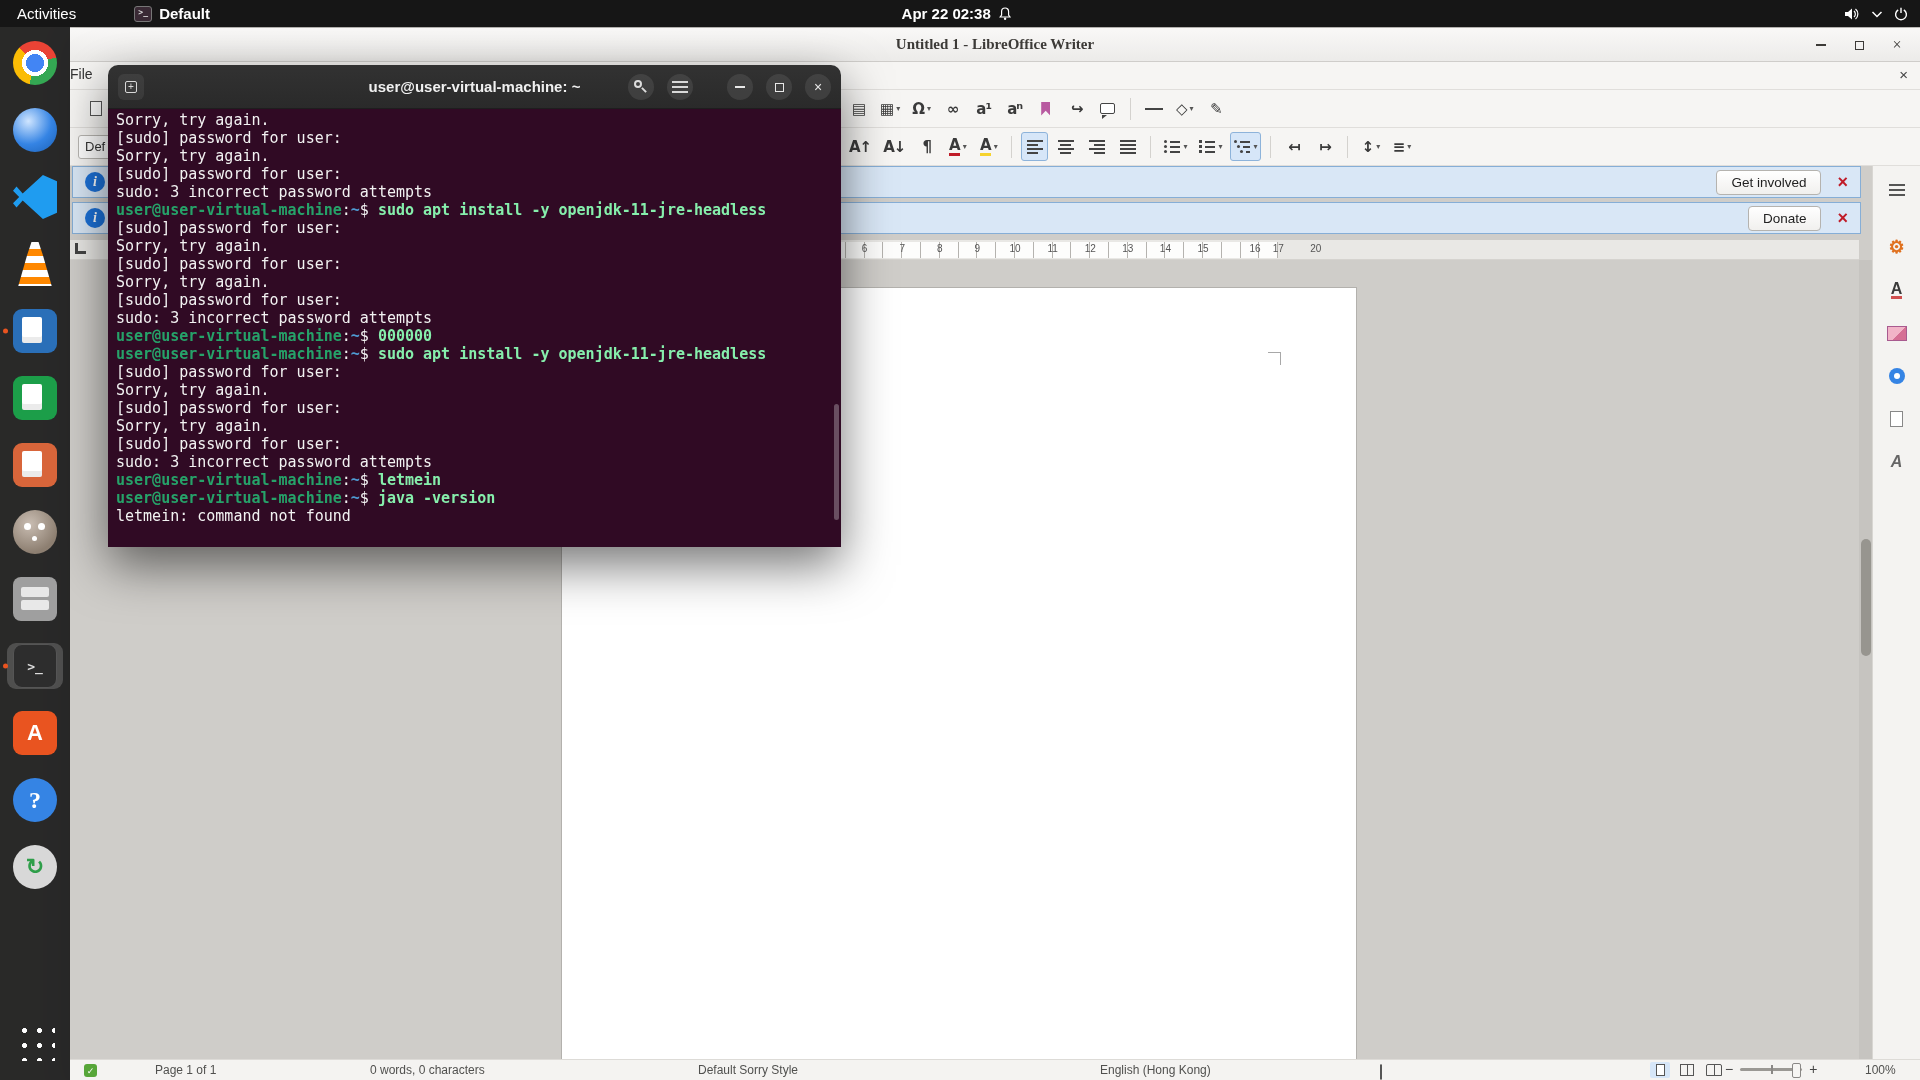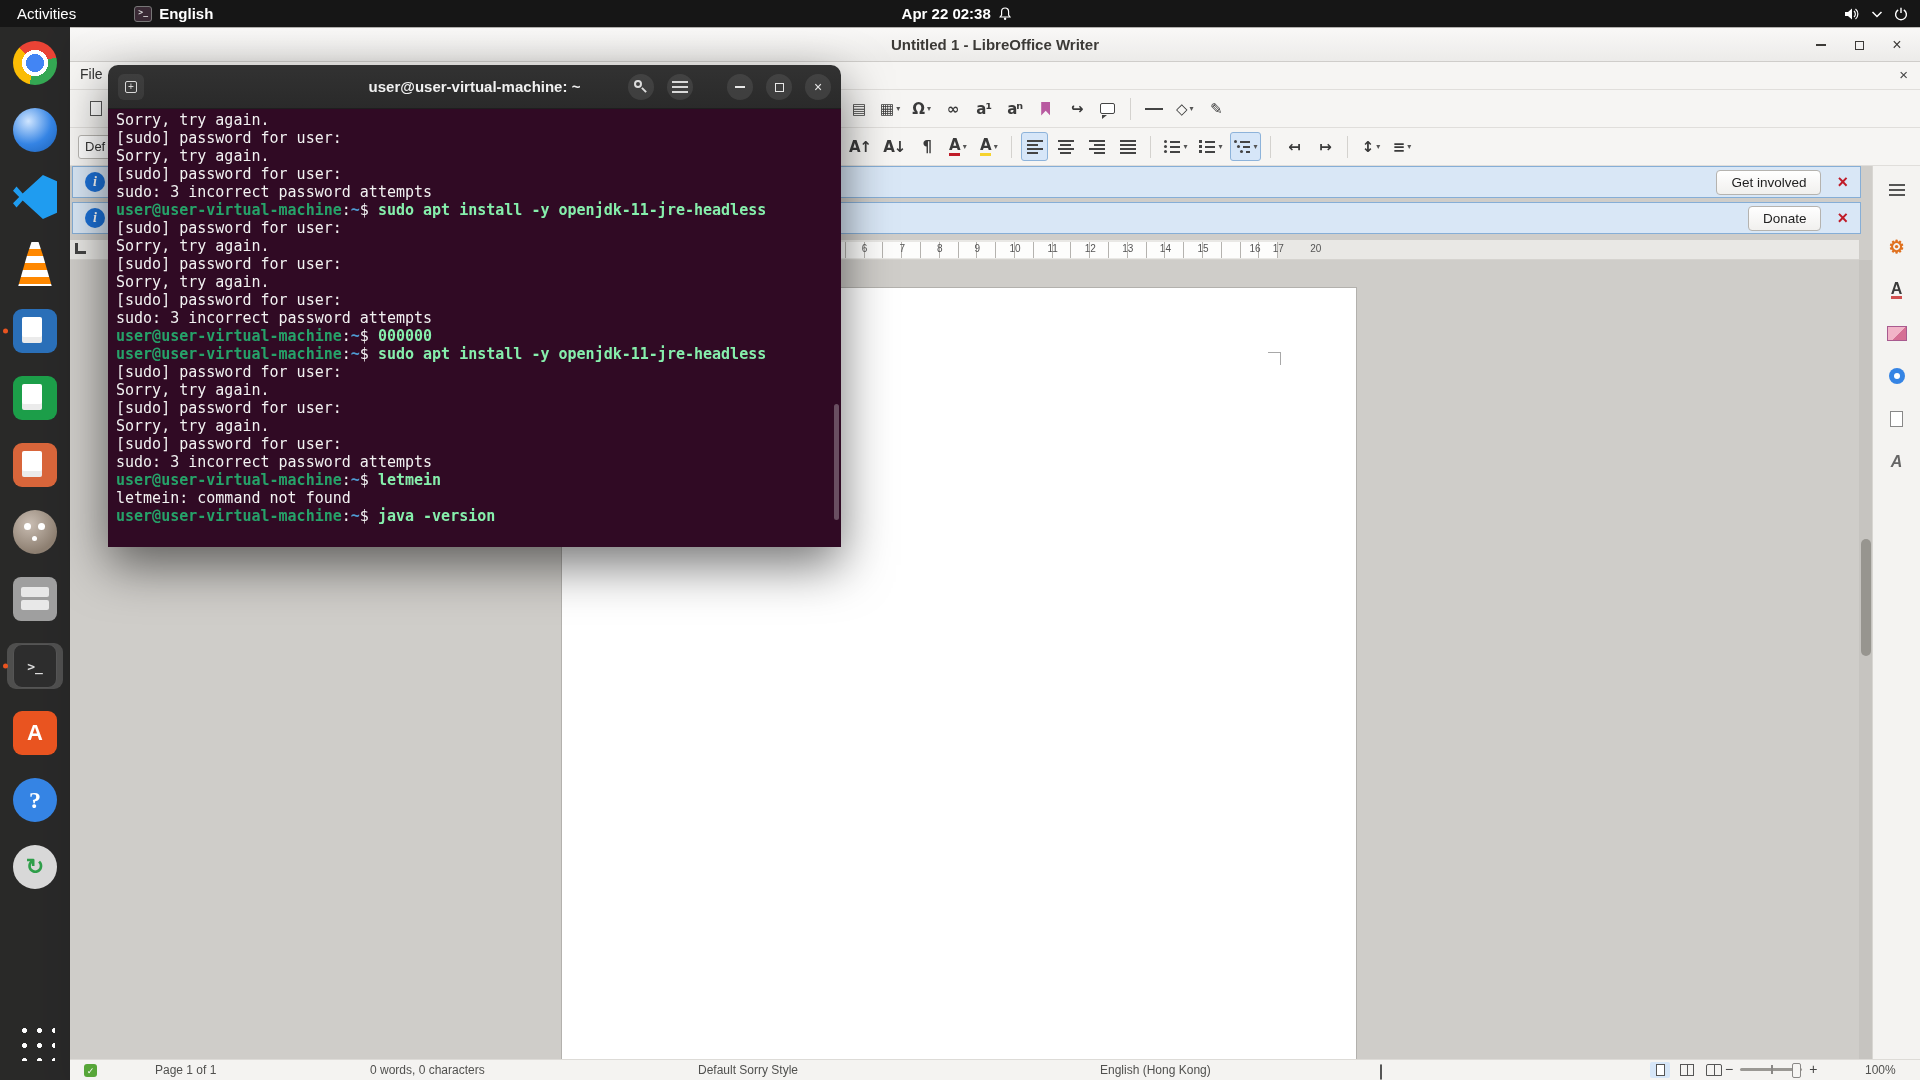--- a/index.html
+++ b/index.html
@@ -50,29 +50,29 @@
   .dk-software{border-radius:9px;background:#e95420;color:#fff;font-size:22px;}
   .dk-help{border-radius:50%;background:#3584e4;color:#fff;font-size:24px;font-family:"Liberation Serif",serif;}
   .dk-updater{border-radius:50%;background:#d8d8d8;color:#2e9e49;font-size:22px;}
   .dk-show-apps{background-image:radial-gradient(circle,#fff 2.2px,rgba(0,0,0,0) 2.8px);
     background-size:15px 15px;background-position:2px 2px;width:40px;height:40px;}
 
   
   .writer{position:absolute;left:70px;top:28px;width:1850px;height:1052px;background:#cfcdc9;
     box-shadow:0 6px 30px rgba(0,0,0,.4);z-index:10;}
   .w-titlebar{position:absolute;left:0;top:0;width:100%;height:34px;
-    background:linear-gradient(#f9f8f7,#ecebe9);border-bottom:1px solid #cfcdca;box-sizing:border-box;}
+    background:linear-gradient(#f9f8f7,#ecebe9);border-bottom:1px solid #cfcdca;box-sizing:border-box;font-family:Liberation Serif, serif;}
   .w-title{display:block;text-align:center;line-height:33px;font-size:15px;font-weight:bold;color:#3c3a37;}
   .w-controls{position:absolute;right:10px;top:4px;display:flex;gap:12px;}
   .w-cbtn{width:26px;height:26px;border-radius:50%;display:flex;align-items:center;justify-content:center;color:#3c3a37;}
   .bar-ic{width:10px;height:2px;background:#3c3a37;}
   .sq-ic{width:9px;height:9px;border:1.5px solid #3c3a37;box-sizing:border-box;}
   .w-menubar{position:absolute;left:0;top:34px;width:100%;height:28px;background:#f6f5f3;
     border-bottom:1px solid #e0dedb;box-sizing:border-box;font-size:14px;color:#333;}
-  .w-menu-item{display:inline-block;padding:4px 10px;text-align:right;}
+  .w-menu-item{display:inline-block;padding:4px 0;text-align:right;}
   .w-docclose{position:absolute;right:12px;top:4px;font-size:15px;color:#444;}
   .w-toolbar{position:absolute;left:0;width:100%;height:38px;background:#f6f5f3;border-bottom:1px solid #e0dedb;box-sizing:border-box;}
   .w-tb1{top:62px;} .w-tb2{top:100px;}
   .tb-group{position:absolute;left:775px;top:4px;display:flex;align-items:center;gap:4px;}
   .tb{height:29px;min-width:27px;padding:0 3px;display:inline-flex;align-items:center;justify-content:center;
     border-radius:3px;border:1px solid rgba(0,0,0,0);color:#3a3a3a;box-sizing:border-box;}
   .tb.active{background:#d6e6f8;border-color:#8db3da;}
   .tb-g{display:inline-flex;align-items:center;justify-content:center;font-size:15px;font-weight:bold;
     font-family:"DejaVu Sans",sans-serif;letter-spacing:-1px;}
   .tb-dd{font-size:8px;margin-left:3px;color:#555;}
@@ -213,21 +213,21 @@
 </style>
 </head>
 <body>
 
 <div class="screen">
 
   <div class="topbar">
     <span class="tb-activities">Activities</span>
     <span class="tb-app">
       <span class="tb-appicon">&gt;_</span>
-      <span>English</span>
+      <span>Default</span>
     </span>
     <span class="tb-clock">
       <span>Apr 22 02:38</span>
       <svg width="13" height="14" viewBox="0 0 13 14">
         <path d="M6.5 1 C4.3 1 3 2.6 3 4.6 L3 8 L1.6 10 L11.4 10 L10 8 L10 4.6 C10 2.6 8.7 1 6.5 1 Z" fill="none" stroke="#fff" stroke-width="1.2"></path>
         <circle cx="6.5" cy="11.8" r="1.2" fill="#fff"></circle>
       </svg>
     </span>
     <span class="tb-right">
       <svg width="16" height="14" viewBox="0 0 16 14">
@@ -562,19 +562,19 @@
         <div class="tline">sudo: 3 incorrect password attempts</div>
         <div class="tline"><span class="t-user">user@user-virtual-machine</span><span class="t-w">:</span><span class="t-path">~</span><span class="t-w">$ </span><span class="t-cmd">000000</span></div>
         <div class="tline"><span class="t-user">user@user-virtual-machine</span><span class="t-w">:</span><span class="t-path">~</span><span class="t-w">$ </span><span class="t-cmd">sudo apt install -y openjdk-11-jre-headless</span></div>
         <div class="tline">[sudo] password for user: </div>
         <div class="tline">Sorry, try again.</div>
         <div class="tline">[sudo] password for user: </div>
         <div class="tline">Sorry, try again.</div>
         <div class="tline">[sudo] password for user: </div>
         <div class="tline">sudo: 3 incorrect password attempts</div>
         <div class="tline"><span class="t-user">user@user-virtual-machine</span><span class="t-w">:</span><span class="t-path">~</span><span class="t-w">$ </span><span class="t-cmd">letmein</span></div>
+        <div class="tline"><span class="t-user">user@user-virtual-machine</span><span class="t-w">:</span><span class="t-path">~</span><span class="t-w">$ </span><span class="t-cmd">java -version</span></div>
         <div class="tline">letmein: command not found</div>
-        <div class="tline"><span class="t-user">user@user-virtual-machine</span><span class="t-w">:</span><span class="t-path">~</span><span class="t-w">$ </span><span class="t-cmd">java -version</span></div>
       </div>
     <div class="term-scroll"></div>
   </div>
 
 </div>
 
 </body></html>

